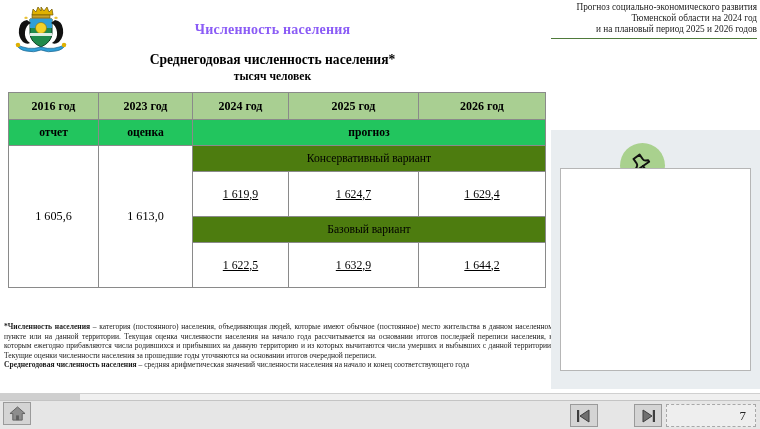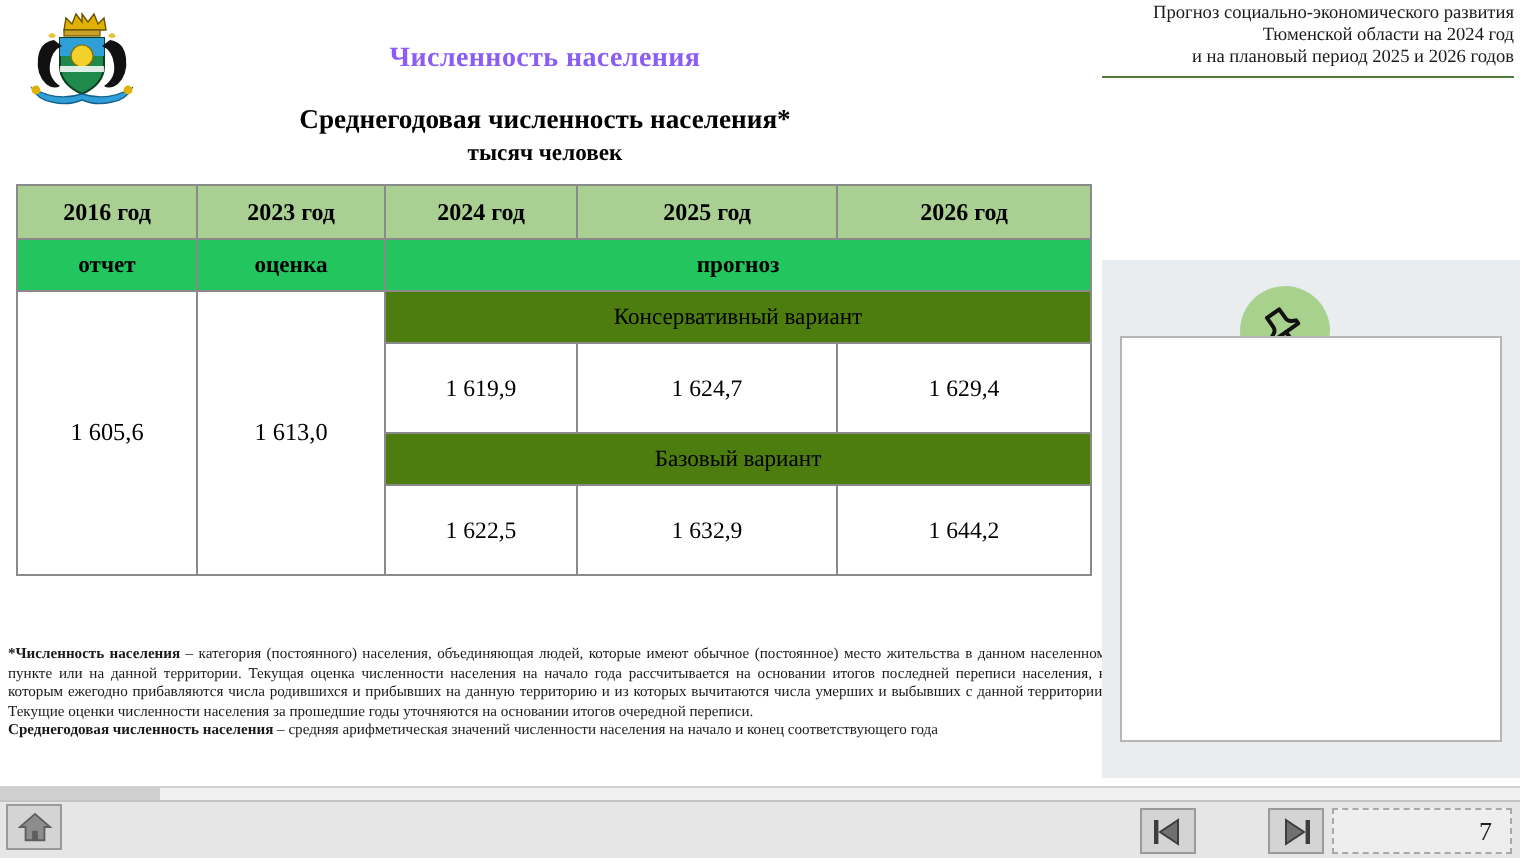--- a/index.html
+++ b/index.html
@@ -72,20 +72,21 @@
     font-size:11.6px;
   }
   .val-big{
     font-size:12.2px;
     background:#ffffff;
   }
   .val-row{
     height:45px;
     background:#ffffff;
     font-size:11.8px;
+    text-decoration:underline;
   }
   .val-left{
     text-align:left;
     padding-left:12px;
   }
 
   
   #footnote{
     position:absolute;left:4px;top:322px;width:549px;
     font-size:7.55px;line-height:9.6px;color:#1a1a1a;

